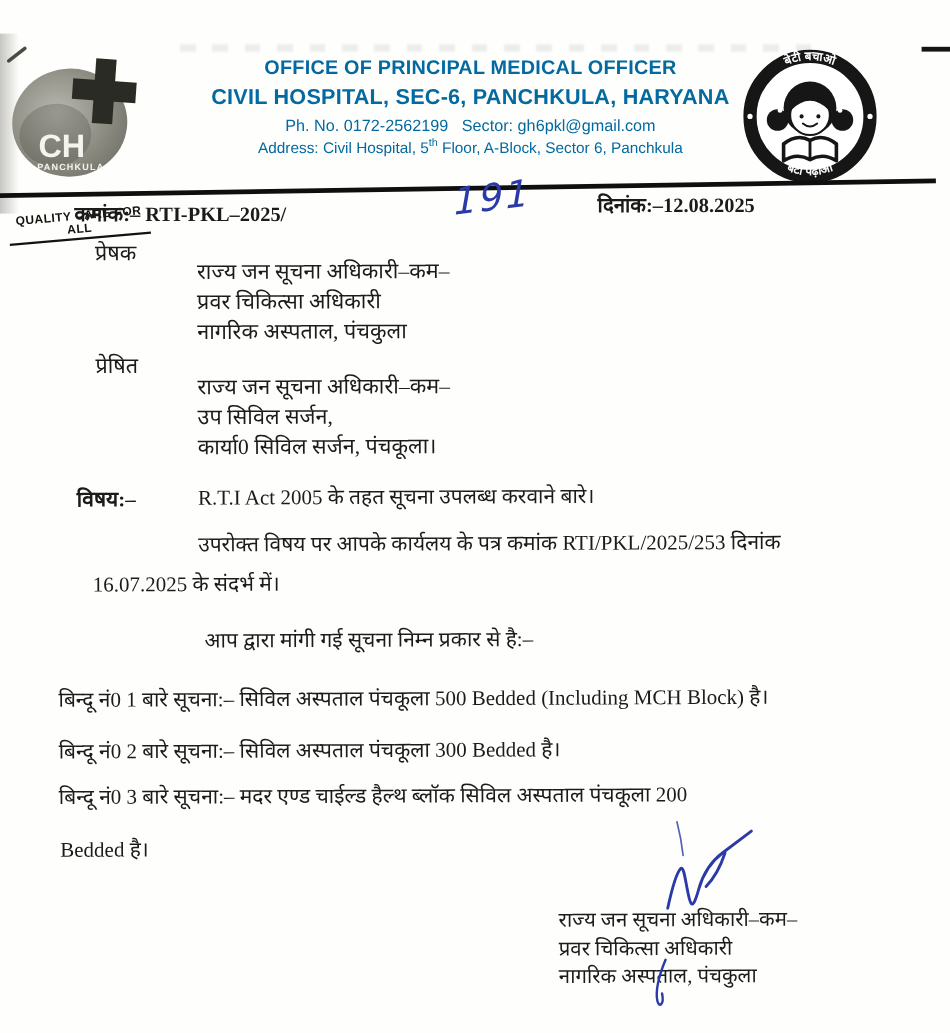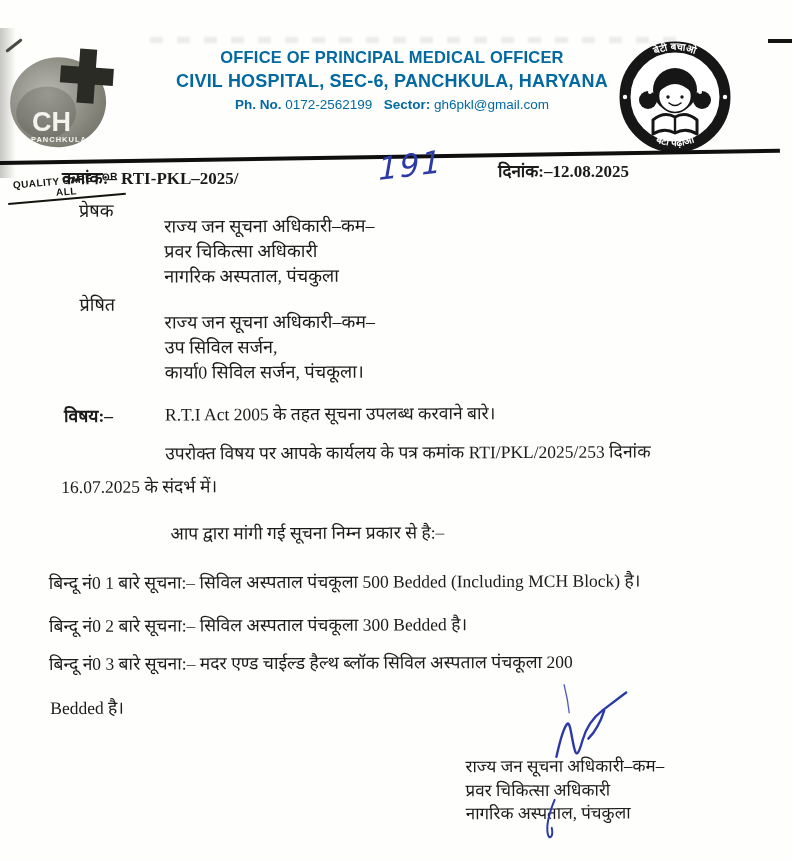--- a/index.html
+++ b/index.html
@@ -23,21 +23,21 @@
     font-family:"Liberation Sans", sans-serif;font-weight:bold;font-size:10px;letter-spacing:.4px;
     color:#14140f;transform:rotate(-5deg);border-bottom:2.5px solid #14140f;padding-bottom:1px;text-align:center;}
   
   .hdr{position:absolute;left:142px;top:48px;width:500px;text-align:center;
     font-family:"Liberation Sans", sans-serif;color:#0369a1;}
   .hdr .org1{font-size:16.5px;font-weight:bold;letter-spacing:.2px;}
   .hdr .org2{font-size:18px;font-weight:bold;margin-top:4px;letter-spacing:.2px;}
   .hdr .contact{font-size:13.5px;margin-top:5px;}
   .hdr .addr{font-size:12.8px;margin-top:2px;}
   .hdr .pin{font-size:12.8px;margin-top:2px;}
-  .hdr b{font-weight:bold;text-align:right;}
+  .hdr b{font-weight:normal;text-align:right;}
   sup{font-size:9px;}
   
   .rule{position:absolute;left:0;top:161px;width:780px;height:3.6px;background:#0f0f0f;
     transform:rotate(-0.9deg);transform-origin:left center;}
   
   .refnum{position:absolute;left:62px;top:166px;font-weight:bold;font-size:17px;}
   .handnum{position:absolute;left:378px;top:147px;color:#2b3aa6;
     font-family:"DejaVu Sans", sans-serif;font-style:italic;font-size:31px;
     transform:rotate(-7deg) skewX(-6deg);letter-spacing:2px;}
   .refdate{position:absolute;left:498px;top:159px;font-weight:bold;font-size:17px;}
@@ -87,20 +87,24 @@
 
   <div class="hdr">
     <div class="org1">OFFICE OF PRINCIPAL MEDICAL OFFICER</div>
     <div class="org2">CIVIL HOSPITAL, SEC-6, PANCHKULA, HARYANA</div>
     <div class="contact">
       <b>Ph. No.</b>
       <span>0172-2562199</span>&nbsp;&nbsp;
       <b>Sector:</b>
       <span>gh6pkl@gmail.com</span>
     </div>
+    <div class="addr">
+      <b>Address:</b>
+      <span>Civil Hospital, 5</span><sup>th</sup><span> Floor, A-Block, Sector 6, Panchkula</span>
+    </div>
   </div>
 
   <svg style="position:absolute;left:608px;top:40px;" width="134" height="116" viewBox="0 0 134 116">
     <circle cx="67" cy="57" r="50" fill="#ffffff" stroke="#161616" stroke-width="11"></circle>
     <defs>
       <path id="arcTop" d="M 20,57 A 47,47 0 0 1 114,57"></path>
       <path id="arcBot" d="M 18,57 A 49,49 0 0 0 116,57"></path>
     </defs>
     <text font-family="Liberation Sans, sans-serif" font-size="10" font-weight="bold" fill="#ffffff">
       <textPath href="#arcTop" startOffset="50%" text-anchor="middle">बेटी बचाओ</textPath>
@@ -145,21 +149,21 @@
     <div class="blk" style="left:164px;top:311px;">
       <div>राज्य जन सूचना अधिकारी–कम–</div>
       <div>उप सिविल सर्जन,</div>
       <div>कार्या0 सिविल सर्जन, पंचकूला।</div>
     </div>
 
     <div class="abs bold line17" style="left:63px;top:403px;">विषय:–</div>
     <div class="abs line17" style="left:164px;top:402px;">R.T.I Act 2005 के तहत सूचना उपलब्ध करवाने बारे।</div>
 
     <div class="abs line17" style="left:164px;top:441px;">उपरोक्त विषय पर आपके कार्यलय के पत्र कमांक RTI/PKL/2025/253 दिनांक</div>
-    <div class="abs line17" style="left:60px;top:474px;">16.07.2025 के संदर्भ में।</div>
+    <div class="abs line17" style="left:76px;top:474px;">16.07.2025 के संदर्भ में।</div>
 
     <div class="abs line17" style="left:169px;top:521px;">आप द्वारा मांगी गई सूचना निम्न प्रकार से है:–</div>
 
     <div class="abs line17" style="left:47px;top:570px;">बिन्दू नं0 1 बारे सूचना:– सिविल अस्पताल पंचकूला 500 Bedded (Including MCH Block) है।</div>
     <div class="abs line17" style="left:47px;top:613px;">बिन्दू नं0 2 बारे सूचना:– सिविल अस्पताल पंचकूला 300 Bedded है।</div>
     <div class="abs line17" style="left:47px;top:651px;">बिन्दू नं0 3 बारे सूचना:– मदर एण्ड चाईल्ड हैल्थ ब्लॉक सिविल अस्पताल पंचकूला 200</div>
     <div class="abs line17" style="left:48px;top:695px;">Bedded है।</div>
 
     <svg style="position:absolute;left:540px;top:683px;" width="110" height="84" viewBox="0 0 110 84">
       <path d="M 22,4 C 24,12 26,22 27,32" fill="none" stroke="#2b3aa6" stroke-width="1.4" stroke-linecap="round" opacity=".8"></path>

